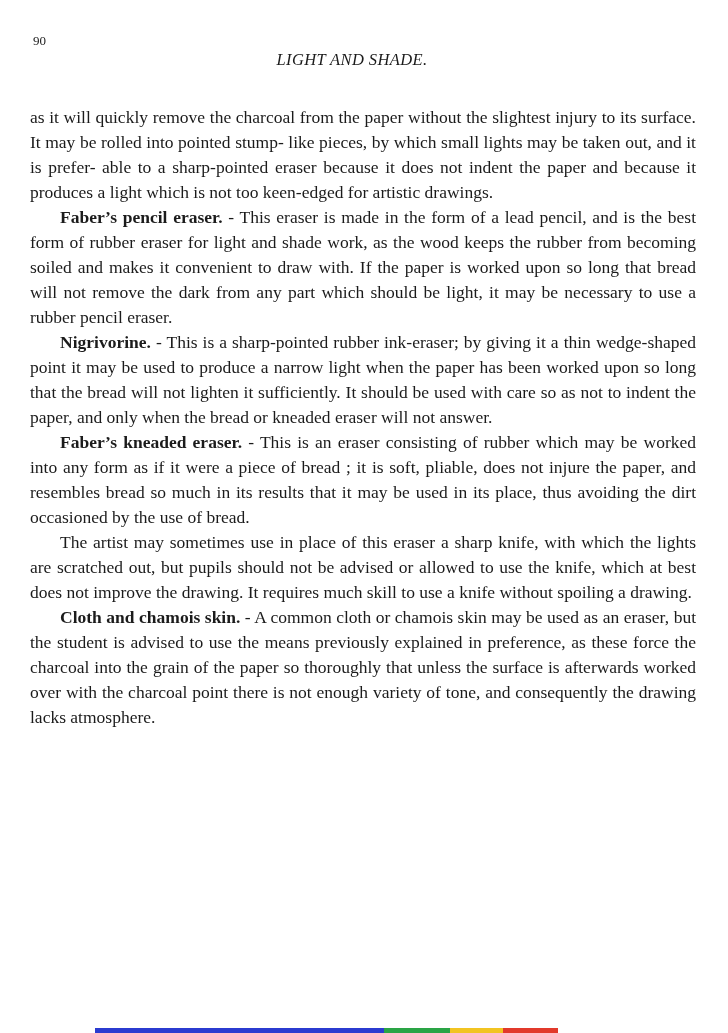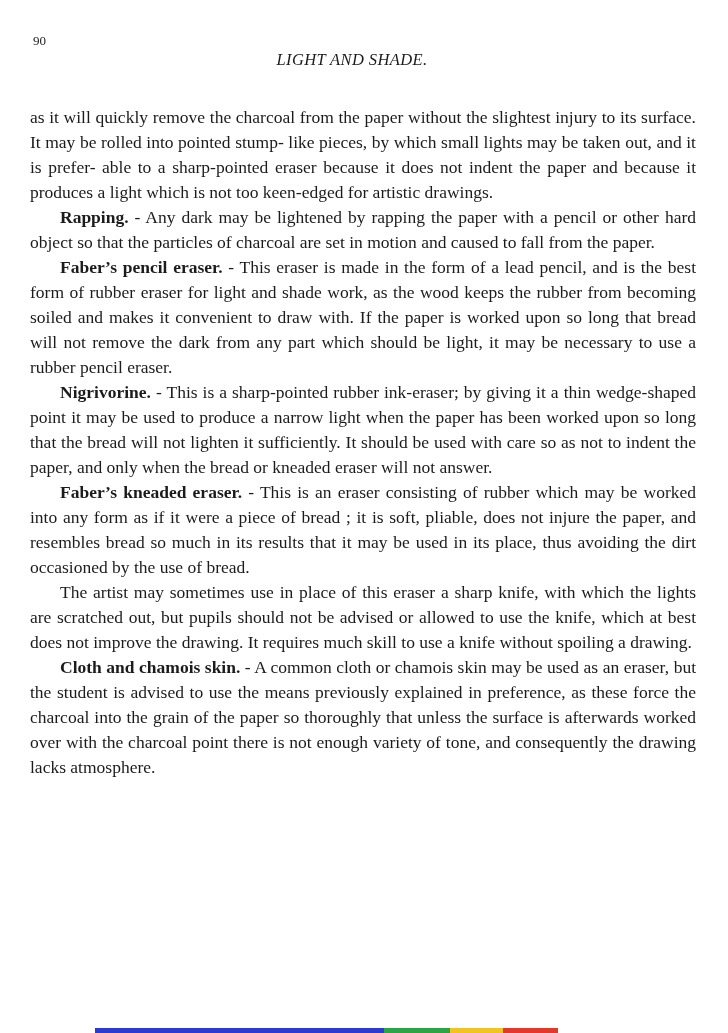--- a/index.html
+++ b/index.html
@@ -50,21 +50,20 @@
 </style>
 </head>
 <body>
 
 <div class="page-number">90</div>
 
 <div class="running-header">LIGHT AND SHADE.</div>
 
 <div class="body-text">
   <p class="para no-indent"><b></b><span>as it will quickly remove the charcoal from the paper without the slightest injury to its surface. It may be rolled into pointed stump- like pieces, by which small lights may be taken out, and it is prefer- able to a sharp-pointed eraser because it does not indent the paper and because it produces a light which is not too keen-edged for artistic drawings.</span></p>
-  <p class="para"><b>Rapping.</b><span> - Any dark may be lightened by rapping the paper with a pencil or other hard object so that the particles of charcoal are set in motion and caused to fall from the paper.</span></p>
   <p class="para"><b>Faber’s pencil eraser.</b><span> - This eraser is made in the form of a lead pencil, and is the best form of rubber eraser for light and shade work, as the wood keeps the rubber from becoming soiled and makes it convenient to draw with. If the paper is worked upon so long that bread will not remove the dark from any part which should be light, it may be necessary to use a rubber pencil eraser.</span></p>
   <p class="para"><b>Nigrivorine.</b><span> - This is a sharp-pointed rubber ink-eraser; by giving it a thin wedge-shaped point it may be used to produce a narrow light when the paper has been worked upon so long that the bread will not lighten it sufficiently. It should be used with care so as not to indent the paper, and only when the bread or kneaded eraser will not answer.</span></p>
   <p class="para"><b>Faber’s kneaded eraser.</b><span> - This is an eraser consisting of rubber which may be worked into any form as if it were a piece of bread ; it is soft, pliable, does not injure the paper, and resembles bread so much in its results that it may be used in its place, thus avoiding the dirt occasioned by the use of bread.</span></p>
   <p class="para"><b></b><span>The artist may sometimes use in place of this eraser a sharp knife, with which the lights are scratched out, but pupils should not be advised or allowed to use the knife, which at best does not improve the drawing. It requires much skill to use a knife without spoiling a drawing.</span></p>
   <p class="para"><b>Cloth and chamois skin.</b><span> - A common cloth or chamois skin may be used as an eraser, but the student is advised to use the means previously explained in preference, as these force the charcoal into the grain of the paper so thoroughly that unless the surface is afterwards worked over with the charcoal point there is not enough variety of tone, and consequently the drawing lacks atmosphere.</span></p>
 </div>
 
 <div class="bottom-strip">
     <div class="strip-seg" style="width: 289px; background: rgb(43, 59, 208);"></div>
     <div class="strip-seg" style="width: 66px; background: rgb(42, 164, 69);"></div>

